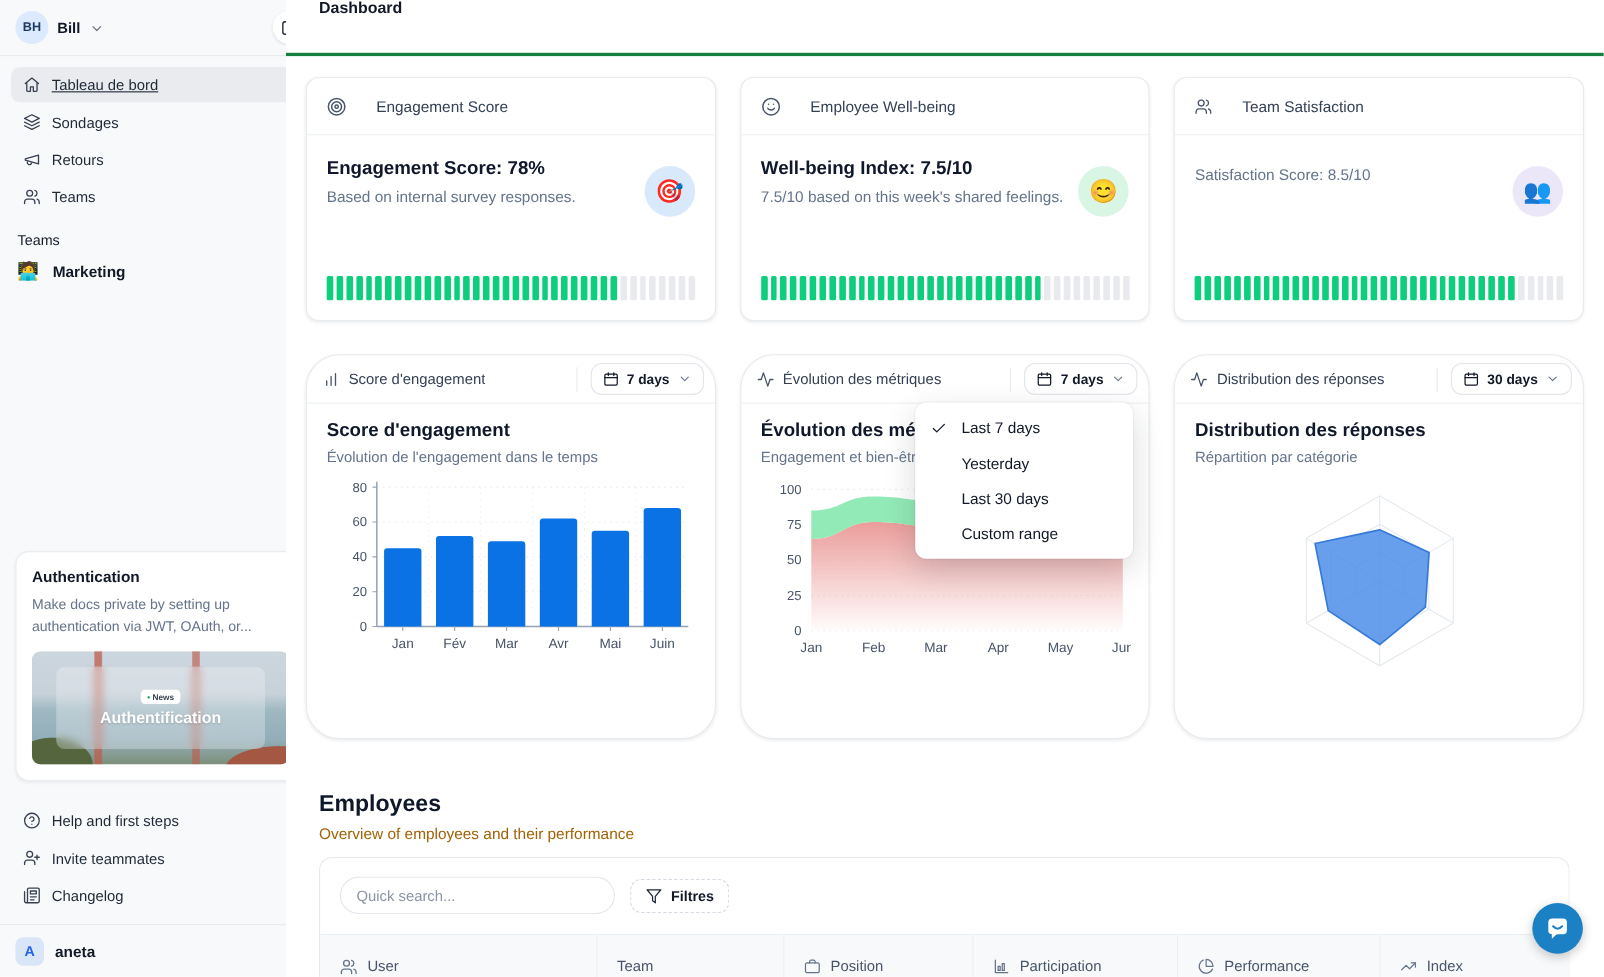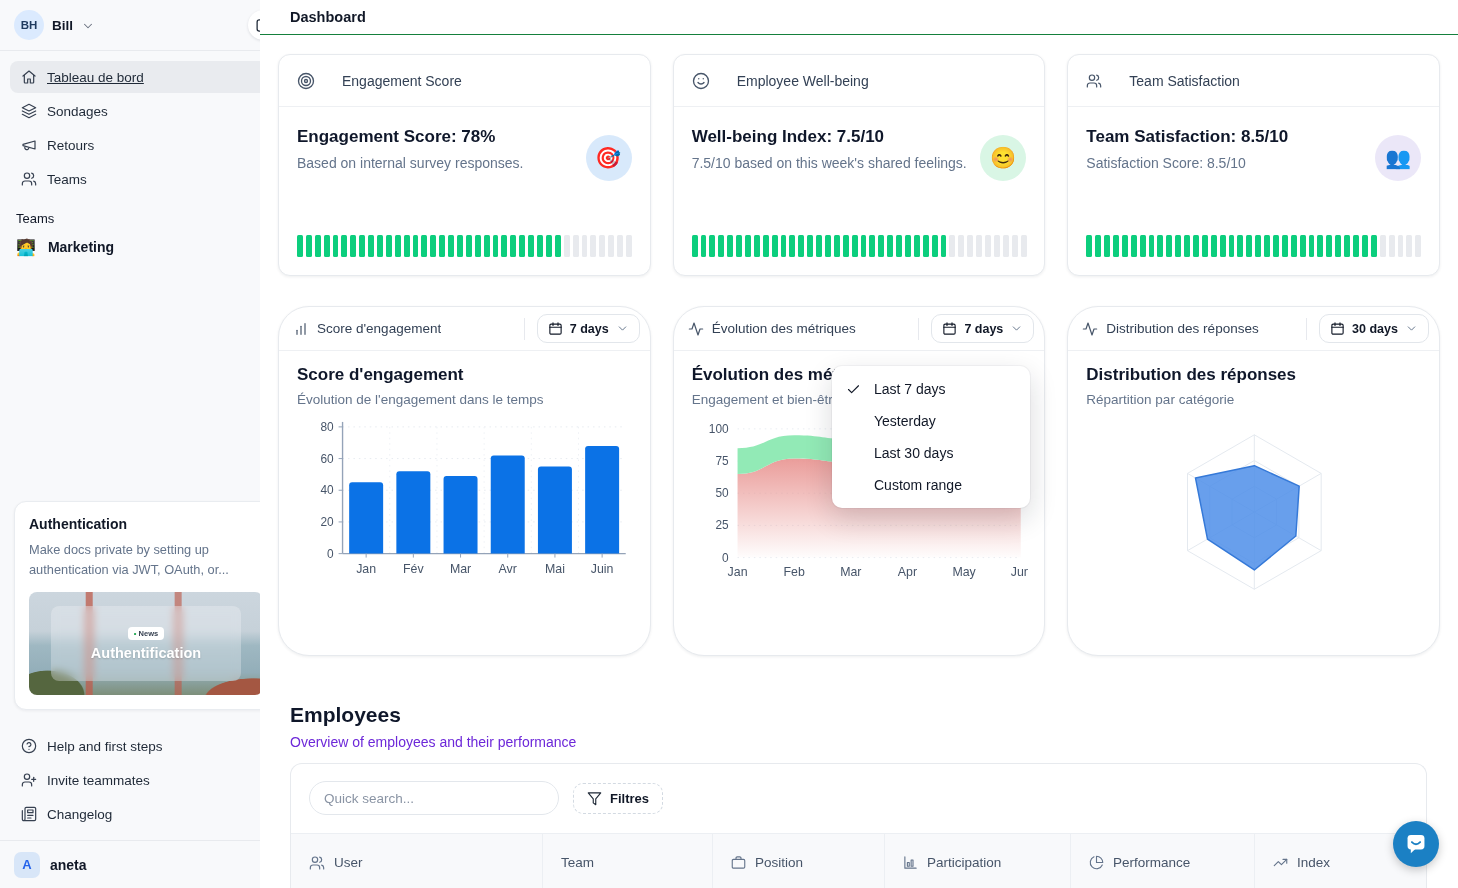--- a/index.html
+++ b/index.html
@@ -56,21 +56,21 @@
 
   .sb-foot { padding:6px 10px 0; }
   .sb-ws { border-top:1px solid #e8eaee; margin-top:8px; height:48px; display:flex; align-items:center; gap:10px; padding:0 14px; cursor:pointer; }
   .sb-ws-avatar { width:26px; height:26px; border-radius:7px; background:#d8e6f8; color:#2563eb;
     font-size:13px; font-weight:700; display:flex; align-items:center; justify-content:center; }
   .sb-ws-name { font-size:14px; font-weight:700; color:#111827; }
   .sb-ws .chev { margin-left:auto; color:#6b7280; }
 
   
   .main { position:absolute; left:260px; right:0; top:0; bottom:0; background:#fff; }
-  .topbar { height:35px; display:flex; align-items:center; padding:0 30px; border-bottom:1px solid #15803d; }
+  .topbar { height:51px; display:flex; align-items:flex-start; padding:0 30px; border-bottom:3px solid #15803d; }
   .topbar-title { font-size:14.5px; font-weight:600; color:#111827; }
   .content { padding:19px 18px 0; position:relative; }
 
   .cards-row { display:grid; grid-template-columns:repeat(3,1fr); gap:22px; }
   .card { background:#fff; border:1px solid #e7eaee; border-radius:12px; box-shadow:0 1px 3px rgba(16,24,40,.07); position:relative; }
   .metric-card { height:222px; }
   .card-head { height:52px; display:flex; align-items:center; gap:27px; padding:0 18px; border-bottom:1px solid #eef0f3; }
   .card-head .ic { color:#475569; display:flex; }
   .card-head-label { font-size:14px; font-weight:500; color:#334155; }
   .metric-body { padding:20px 18px 0; }
@@ -102,21 +102,21 @@
   
   .menu { position:absolute; left:832px; top:366px; width:198px; background:#fff; border-radius:10px;
     box-shadow:0 10px 28px rgba(16,24,40,.16), 0 0 0 1px rgba(16,24,40,.04); padding:7px 0; z-index:50; }
   .menu-item { height:32px; display:flex; align-items:center; font-size:14px; color:#111827; padding:0 14px; gap:10px; cursor:pointer; }
   .menu-item .check { width:18px; display:flex; color:#111827; }
   .menu-item .check.empty { visibility:hidden; }
 
   
   .employees { margin:47px 13px 0 12px; }
   .emp-title { font-size:21px; font-weight:800; color:#0f172a; }
-  .emp-sub { margin-top:7px; font-size:14px; color:#6d28d9; }
+  .emp-sub { margin-top:7px; font-size:14px; color:#a16207; }
   .emp-card { margin-top:13px; border:1px solid #e7eaee; border-radius:12px 12px 0 0; border-bottom:none; height:126px; overflow:hidden; background:#fff; }
   .emp-toolbar { display:flex; align-items:center; gap:14px; padding:17px 18px 0; }
   .search-input { width:250px; height:34px; border:1px solid #e3e7ec; border-radius:17px; padding:0 14px;
     font-size:13.5px; font-family:"Liberation Sans",sans-serif; color:#111827; outline:none; background:#fff; }
   .search-input::placeholder { color:#8a94a4; }
   .filters-btn { display:flex; align-items:center; gap:8px; border:1.5px dashed #d3dae2; border-radius:10px;
     padding:7px 13px; background:#fff; cursor:pointer; }
   .filters-btn .ic { color:#1f2937; display:flex; }
   .filters-label { font-size:13px; font-weight:700; color:#111827; }
   .emp-table-head { margin-top:18px; display:grid; grid-template-columns:252px 170px 172px 186px 184px 1fr;
@@ -396,21 +396,20 @@
               <svg width="16" height="16" viewBox="0 0 24 24" fill="none" stroke="currentColor" stroke-width="1.8" stroke-linecap="round" stroke-linejoin="round">
                 <path d="M16 21v-2a4 4 0 0 0-4-4H6a4 4 0 0 0-4 4v2"></path>
                 <circle cx="9" cy="7" r="4"></circle>
                 <path d="M22 21v-2a4 4 0 0 0-3-3.87"></path>
                 <path d="M16 3.13a4 4 0 0 1 0 7.75"></path>
               </svg>
             </span>
           <span class="card-head-label">Team Satisfaction</span>
         </div>
         <div class="metric-body">
-          <div class="metric-title">Team Satisfaction: 8.5/10</div>
           <div class="metric-sub">Satisfaction Score: 8.5/10</div>
         </div>
         <div class="emoji-badge" style="background: rgb(235, 231, 248);">
             <span>👥</span>
           </div>
         <div class="progress">
             <span class="seg" style="background: rgb(12, 206, 125);"></span>
             <span class="seg" style="background: rgb(12, 206, 125);"></span>
             <span class="seg" style="background: rgb(12, 206, 125);"></span>
             <span class="seg" style="background: rgb(12, 206, 125);"></span>

